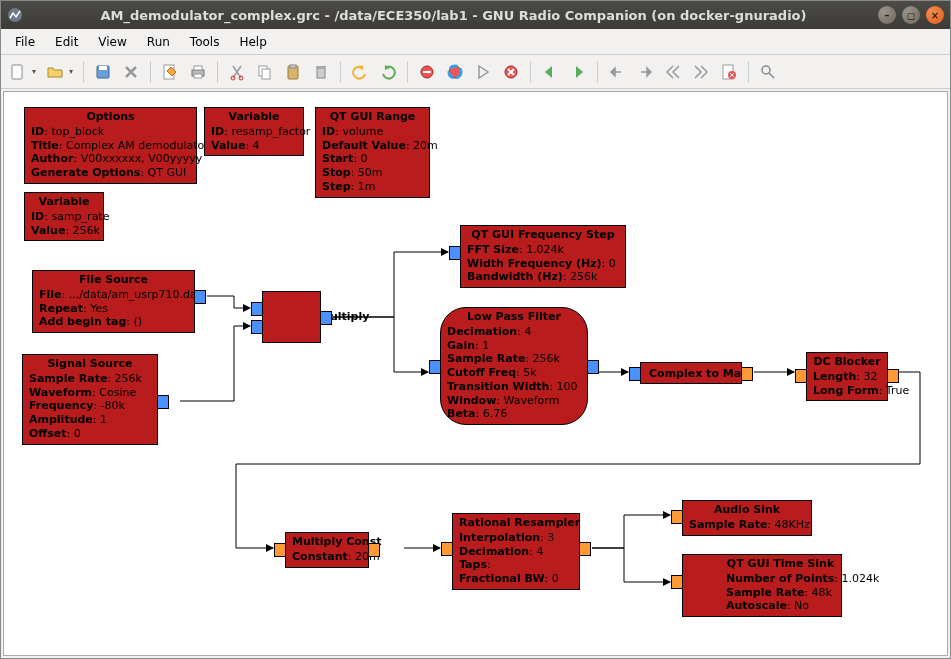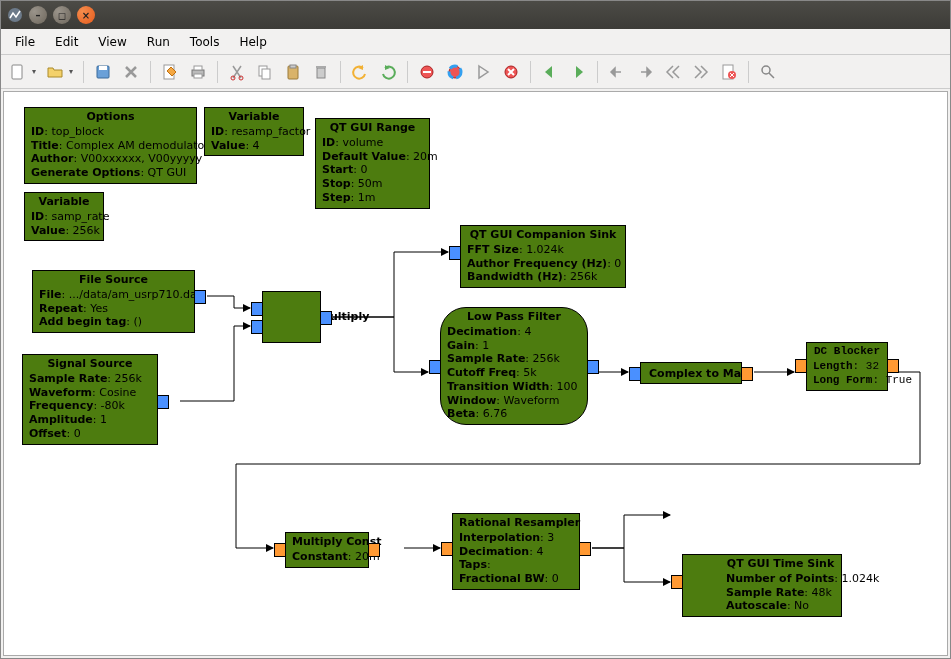--- a/index.html
+++ b/index.html
@@ -67,21 +67,21 @@
 .canvas {
   width: 100%; height: 100%;
   background: #fff;
   border: 1px solid #aaa;
   position: relative;
   overflow: auto;
 }
 .block {
   position: absolute;
   border: 1px solid #000;
-  background: #4d7c0f;
+  background: #b91c1c;
   font-size: 11px;
   line-height: 1.25;
 }
 .block .btitle {
   text-align: center;
   font-weight: bold;
   padding: 2px 6px 0 6px;
   white-space: nowrap;
 }
 .block .bprops { padding: 1px 6px 3px 6px; }
@@ -107,20 +107,21 @@
 </head>
 <body>
 
 <div class="window">
 
   <div class="titlebar">
     <svg class="icon-small" viewBox="0 0 16 16">
         <circle cx="8" cy="8" r="7" fill="#6c7a89"></circle>
         <path d="M3 11 L6 6 L9 10 L13 4" stroke="#fff" stroke-width="1.5" fill="none"></path>
       </svg>
+    <span class="title">AM_demodulator_complex.grc - /data/ECE350/lab1 - GNU Radio Companion (on docker-gnuradio)</span>
     <div class="winbtns">
       <div class="winbtn minb">–</div>
       <div class="winbtn maxb">◻</div>
       <div class="winbtn closeb">×</div>
     </div>
   </div>
 
   <div class="menubar">
     <div class="menuitem">File</div>
     <div class="menuitem">Edit</div>
@@ -322,21 +323,21 @@
       </div>
 
       <div class="block" style="left:200px; top:15px; width:100px;">
         <div class="btitle">Variable</div>
         <div class="bprops">
           <div class="pline"><span class="plabel">ID</span>: <span>resamp_factor</span></div>
           <div class="pline"><span class="plabel">Value</span>: <span>4</span></div>
         </div>
       </div>
 
-      <div class="block" style="left:311px; top:15px; width:115px;margin-top:11px;">
+      <div class="block" style="left:311px; top:15px; width:115px;">
         <div class="btitle">QT GUI Range</div>
         <div class="bprops">
           <div class="pline"><span class="plabel">ID</span>: <span>volume</span></div>
           <div class="pline"><span class="plabel">Default Value</span>: <span>20m</span></div>
           <div class="pline"><span class="plabel">Start</span>: <span>0</span></div>
           <div class="pline"><span class="plabel">Stop</span>: <span>50m</span></div>
           <div class="pline"><span class="plabel">Step</span>: <span>1m</span></div>
         </div>
       </div>
 
@@ -372,24 +373,24 @@
       </div>
 
       <div class="block only-title" style="left:258px; top:199px; width:59px; height:52px;">
         <div class="btitle" style="padding-top:18px;margin-left:48px;">Multiply</div>
         <div class="port blue" style="left:-12px; top:10px;"></div>
         <div class="port blue" style="left:-12px; top:28px;"></div>
         <div class="port blue" style="right:-12px; top:19px;"></div>
       </div>
 
       <div class="block" style="left:456px; top:133px; width:166px;">
-        <div class="btitle">QT GUI Companion Sink</div>
+        <div class="btitle">QT GUI Frequency Step</div>
         <div class="bprops">
           <div class="pline"><span class="plabel">FFT Size</span>: <span>1.024k</span></div>
-          <div class="pline"><span class="plabel">Author Frequency (Hz)</span>: <span>0</span></div>
+          <div class="pline"><span class="plabel">Width Frequency (Hz)</span>: <span>0</span></div>
           <div class="pline"><span class="plabel">Bandwidth (Hz)</span>: <span>256k</span></div>
         </div>
         <div class="port blue" style="left:-12px; top:20px;"></div>
       </div>
 
       <div class="block" style="left:436px; top:215px; width:148px;border-radius:26px;">
         <div class="btitle">Low Pass Filter</div>
         <div class="bprops">
           <div class="pline"><span class="plabel">Decimation</span>: <span>4</span></div>
           <div class="pline"><span class="plabel">Gain</span>: <span>1</span></div>
@@ -402,21 +403,21 @@
         <div class="port blue" style="left:-12px; top:52px;"></div>
         <div class="port blue" style="right:-12px; top:52px;"></div>
       </div>
 
       <div class="block only-title" style="left:636px; top:270px; width:102px; height:22px;">
         <div class="btitle">Complex to Mag</div>
         <div class="port blue" style="left:-12px; top:4px;"></div>
         <div class="port orange" style="right:-12px; top:4px;"></div>
       </div>
 
-      <div class="block" style="left:802px; top:250px; width:82px;font-family:Liberation Mono, monospace;">
+      <div class="block" style="left:802px; top:260px; width:82px;">
         <div class="btitle">DC Blocker</div>
         <div class="bprops">
           <div class="pline"><span class="plabel">Length</span>: <span>32</span></div>
           <div class="pline"><span class="plabel">Long Form</span>: <span>True</span></div>
         </div>
         <div class="port orange" style="left:-12px; top:16px;"></div>
         <div class="port orange" style="right:-12px; top:16px;"></div>
       </div>
 
       <div class="block" style="left:281px; top:440px; width:84px;">
@@ -433,20 +434,27 @@
         <div class="bprops">
           <div class="pline"><span class="plabel">Interpolation</span>: <span>3</span></div>
           <div class="pline"><span class="plabel">Decimation</span>: <span>4</span></div>
           <div class="pline"><span class="plabel">Taps</span>: <span></span></div>
           <div class="pline"><span class="plabel">Fractional BW</span>: <span>0</span></div>
         </div>
         <div class="port orange" style="left:-12px; top:28px;"></div>
         <div class="port orange" style="right:-12px; top:28px;"></div>
       </div>
 
+      <div class="block" style="left:678px; top:408px; width:130px;">
+        <div class="btitle">Audio Sink</div>
+        <div class="bprops">
+          <div class="pline"><span class="plabel">Sample Rate</span>: <span>48KHz</span></div>
+        </div>
+        <div class="port orange" style="left:-12px; top:9px;"></div>
+      </div>
 
       <div class="block" style="left:678px; top:462px; width:160px;padding-left:37px;">
         <div class="btitle">QT GUI Time Sink</div>
         <div class="bprops">
           <div class="pline"><span class="plabel">Number of Points</span>: <span>1.024k</span></div>
           <div class="pline"><span class="plabel">Sample Rate</span>: <span>48k</span></div>
           <div class="pline"><span class="plabel">Autoscale</span>: <span>No</span></div>
         </div>
         <div class="port orange" style="left:-12px; top:20px;"></div>
       </div>

